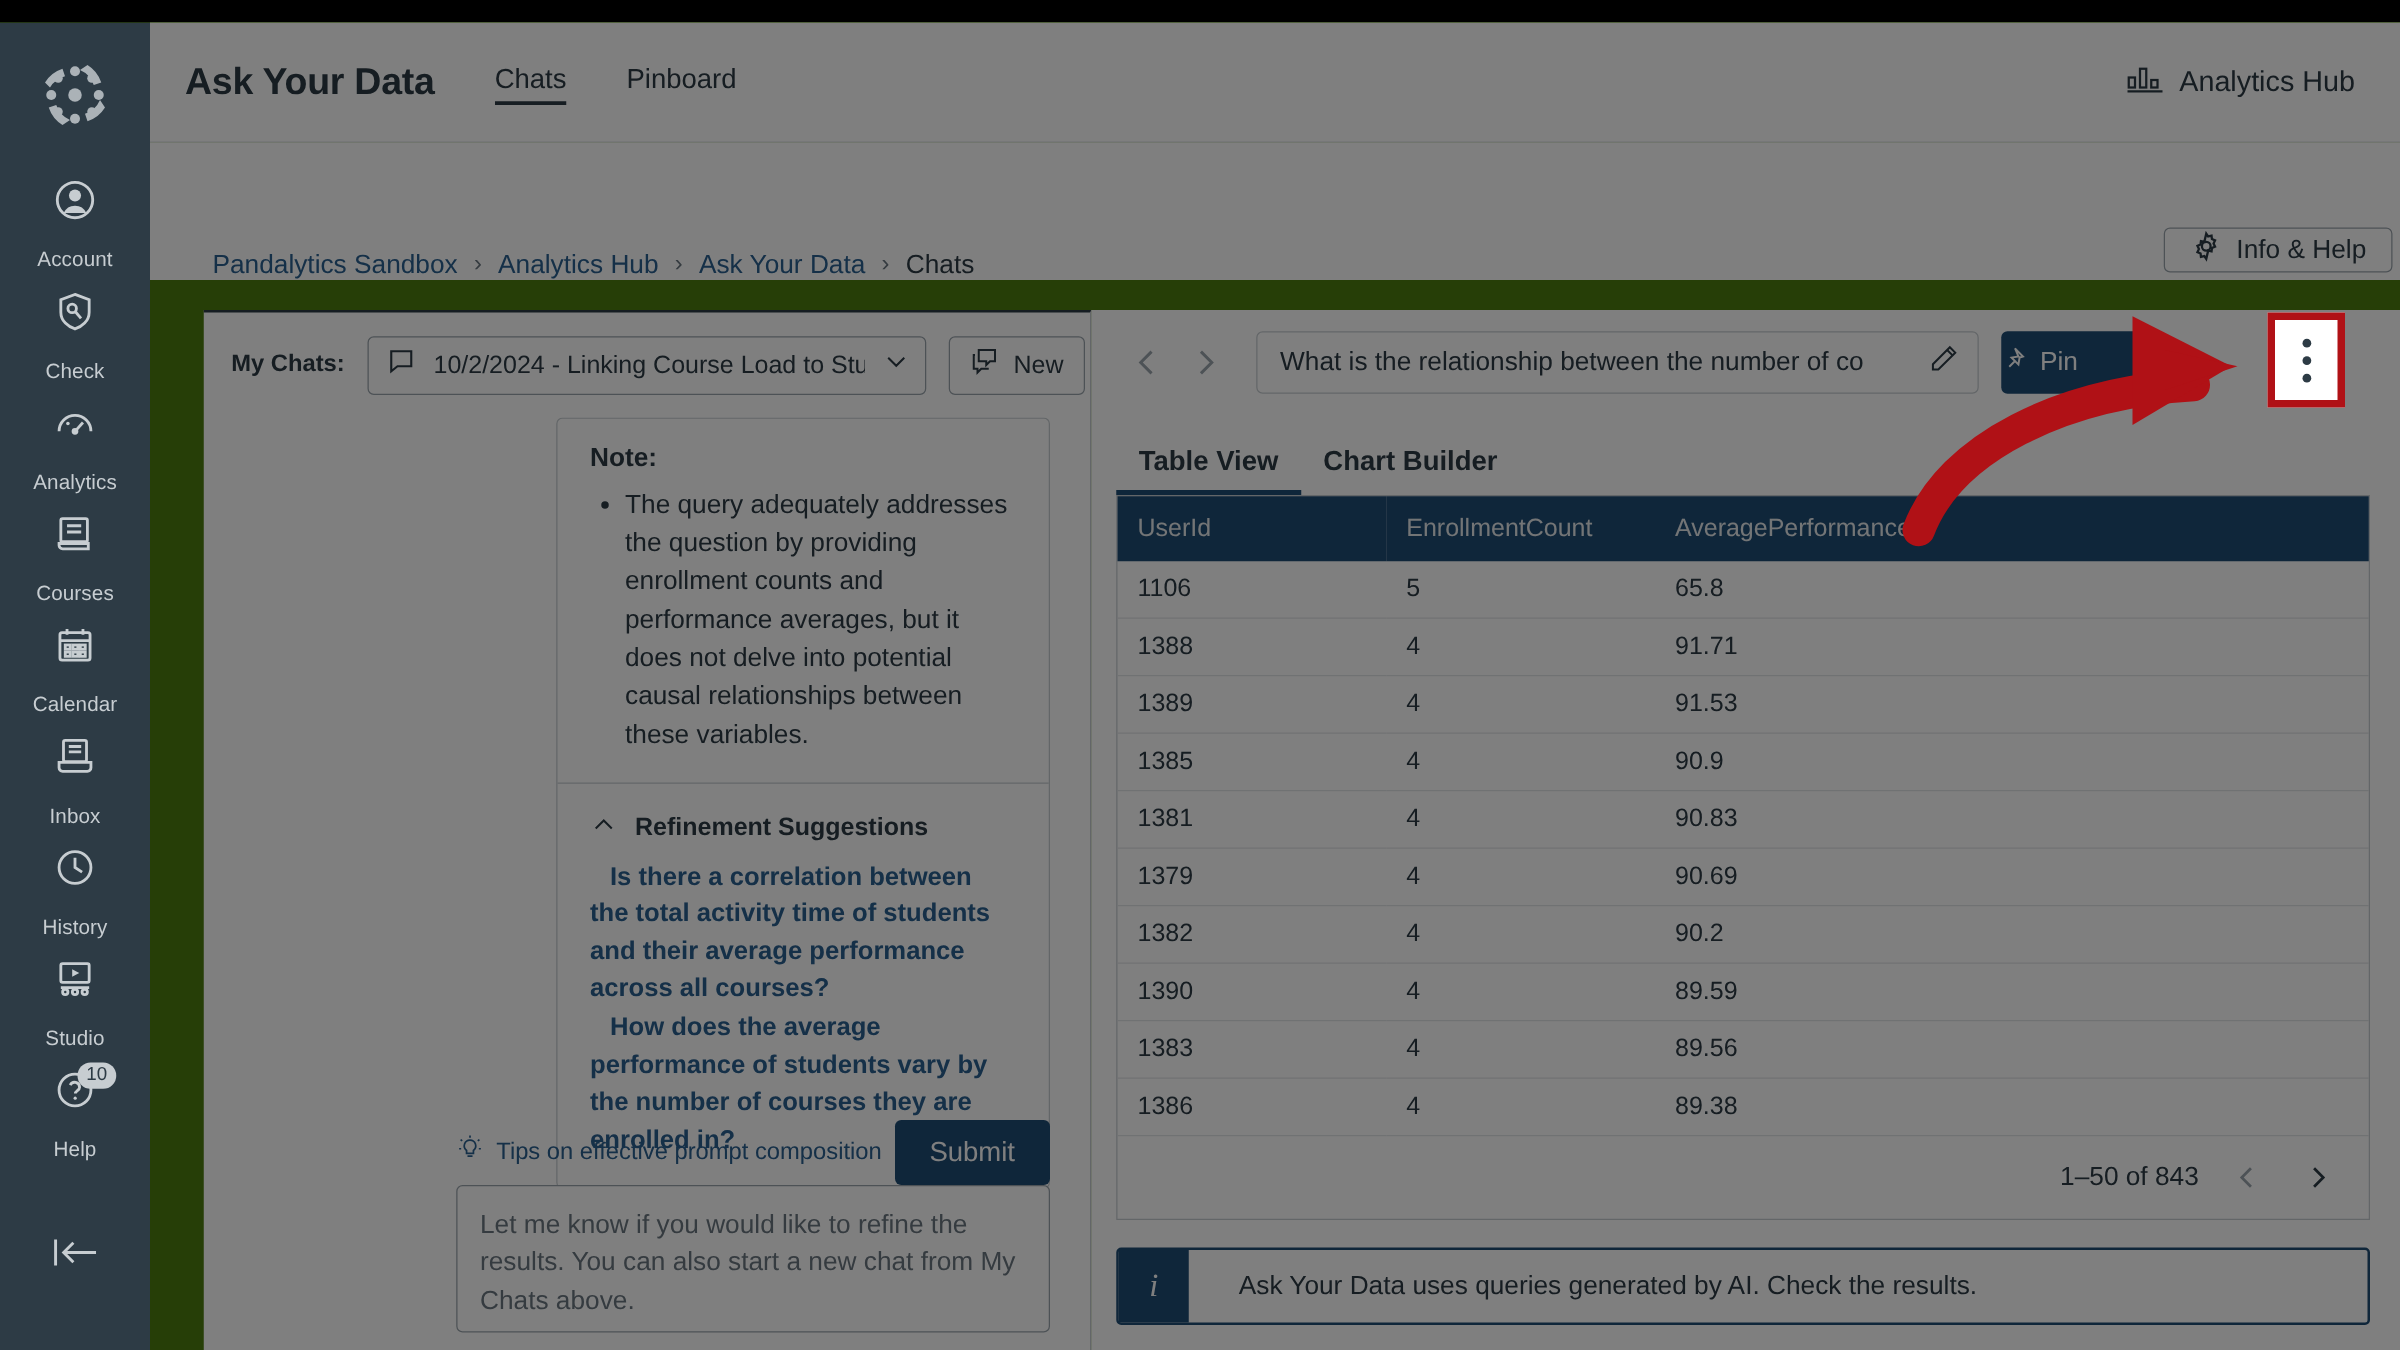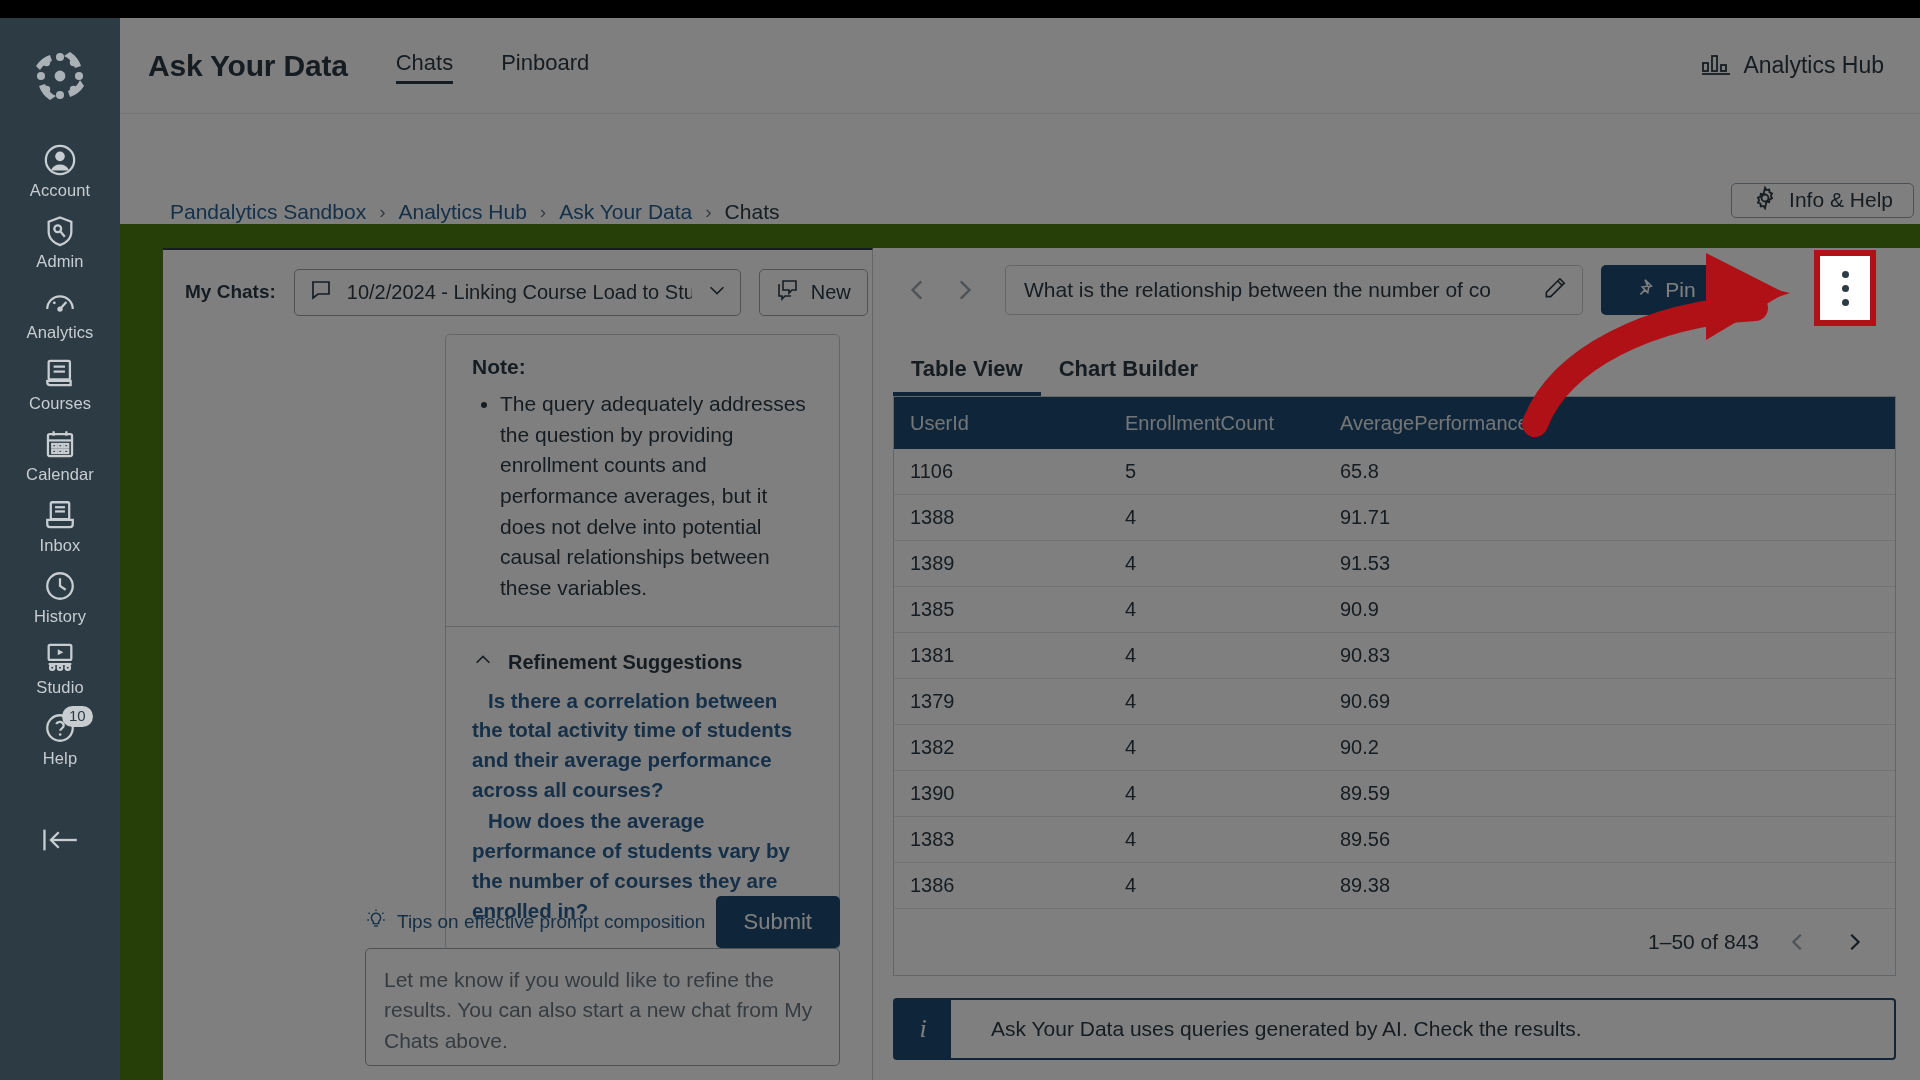--- a/index.html
+++ b/index.html
@@ -33,21 +33,21 @@
     position: absolute; left: 0; top: 0;
     width: 120px; height: 1064px;
     background: #2D3B45;
     display: flex; flex-direction: column; align-items: center;
     padding-top: 26px;
     z-index: 80;
   }
   #globalnav .brand { width: 64px; height: 64px; margin-bottom: 34px; opacity: .82; }
   .gn-item {
     width: 120px; display: flex; flex-direction: column; align-items: center;
-    margin-bottom: 13px; position: relative; cursor: pointer;
+    margin-bottom: 13px; position: relative; cursor: pointer; gap: 18px;
   }
   .gn-item .gn-ico { width: 36px; height: 36px; display: flex; align-items: center; justify-content: center; }
   .gn-item .gn-ico svg { width: 34px; height: 34px; stroke: #C7CDD1; fill: none; stroke-width: 1.6; }
   .gn-item .gn-lbl {
     font-size: 16.5px; color: #C7CDD1; margin-top: 3px; letter-spacing: .1px;
   }
   .gn-badge {
     position: absolute; left: 62px; top: -4px;
     background: #C7CDD1; color: #2D3B45;
     border-radius: 12px; font-size: 15px; font-weight: 400;
@@ -202,21 +202,21 @@
     display: flex; align-items: center;
     margin-left: 18px;
     border: 1px solid #C7CDD1; border-radius: 5px;
     height: 50px; width: 578px; padding: 0 14px 0 18px;
     font-size: 21px; color: #2D3B45; background: #fff; cursor: text;
   }
   #q-field .qtext { flex: 1; white-space: nowrap; overflow: hidden; }
   #pin-btn {
     margin-left: 18px; background: #1F4C74; color: #fff; border: none; border-radius: 5px;
     height: 50px; width: 128px;
-    display: flex; align-items: center; justify-content: center; gap: 9px;
+    display: flex; align-items: center; gap: 9px;
     font-size: 21px; cursor: pointer;
   }
   #kebab-highlight {
     position: absolute; left: 1638px; top: 10px;
     width: 68px; height: 76px;
     border: 6px solid #B01116; background: #ffffff;
     display: flex; align-items: center; justify-content: center;
     z-index: 120; cursor: pointer;
   }
   #kebab-highlight .dot {
@@ -590,21 +590,21 @@
       </div>
 
       <div class="gn-item">
         <span class="gn-ico">
           <svg viewBox="0 0 24 24">
               <path d="M12 2.5l8 3v7c0 5-4.2 8.3-8 9.5-3.8-1.2-8-4.5-8-9.5v-7z"></path>
               <circle cx="10.4" cy="10.4" r="2.4"></circle>
               <path d="M12 12l3.4 4"></path>
             </svg>
         </span>
-        <span class="gn-lbl">Admin</span>
+        <span class="gn-lbl">Check</span>
       </div>
 
       <div class="gn-item">
         <span class="gn-ico">
           <svg viewBox="0 0 24 24">
               <path d="M3 17a9 9 0 0 1 18 0"></path>
               <path d="M12 17l4.5-5"></path>
               <circle cx="12" cy="17" r="1.1" fill="#C7CDD1"></circle>
               <circle cx="8" cy="12.6" r="1" fill="#C7CDD1" stroke="none"></circle>
             </svg>

